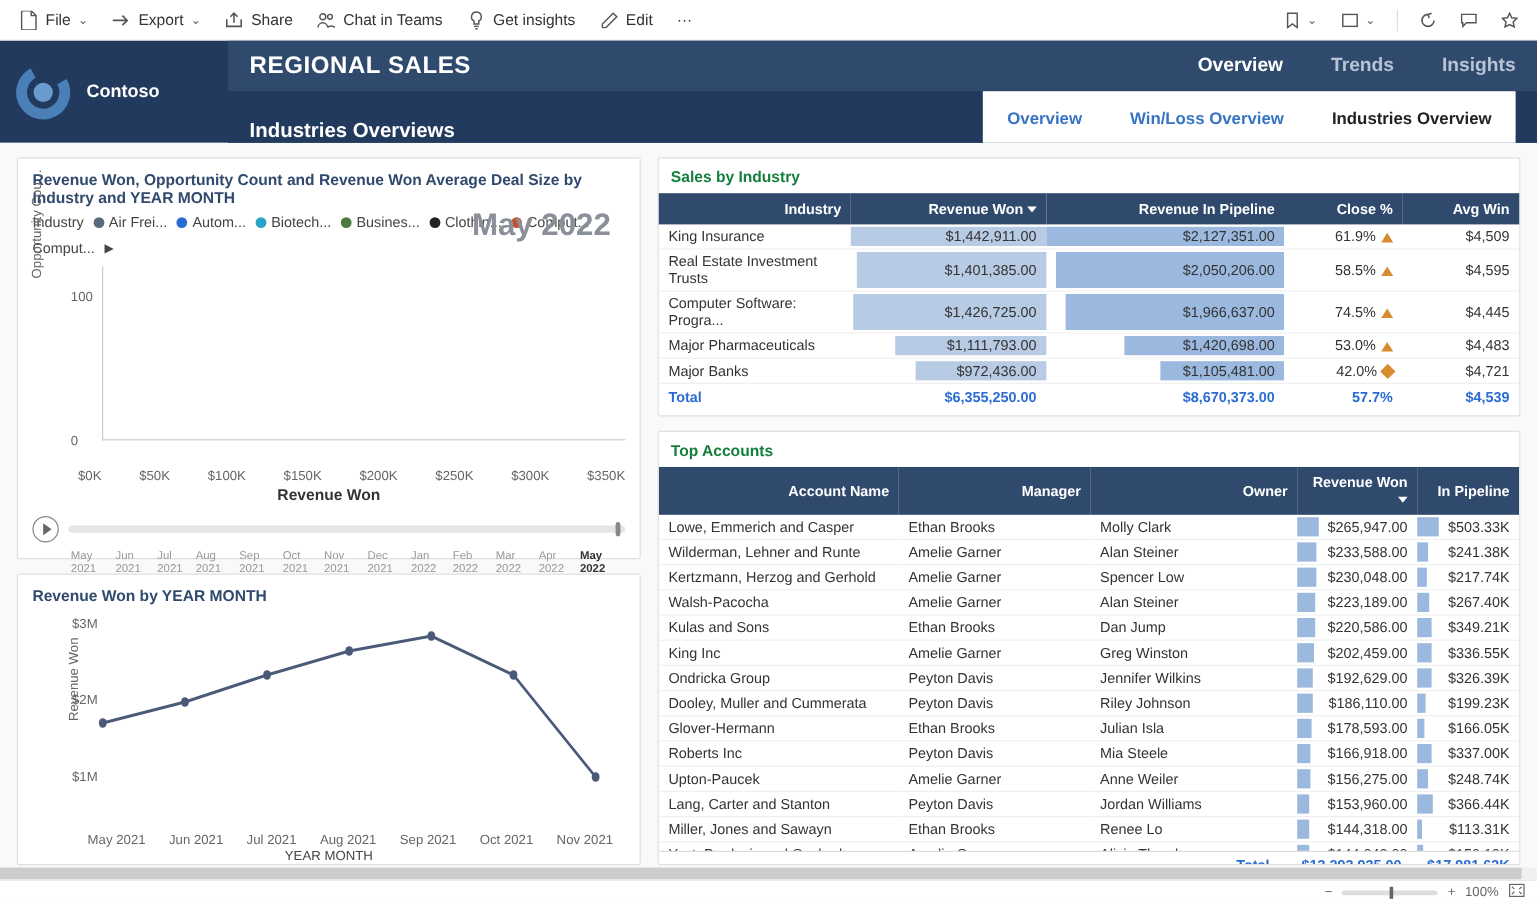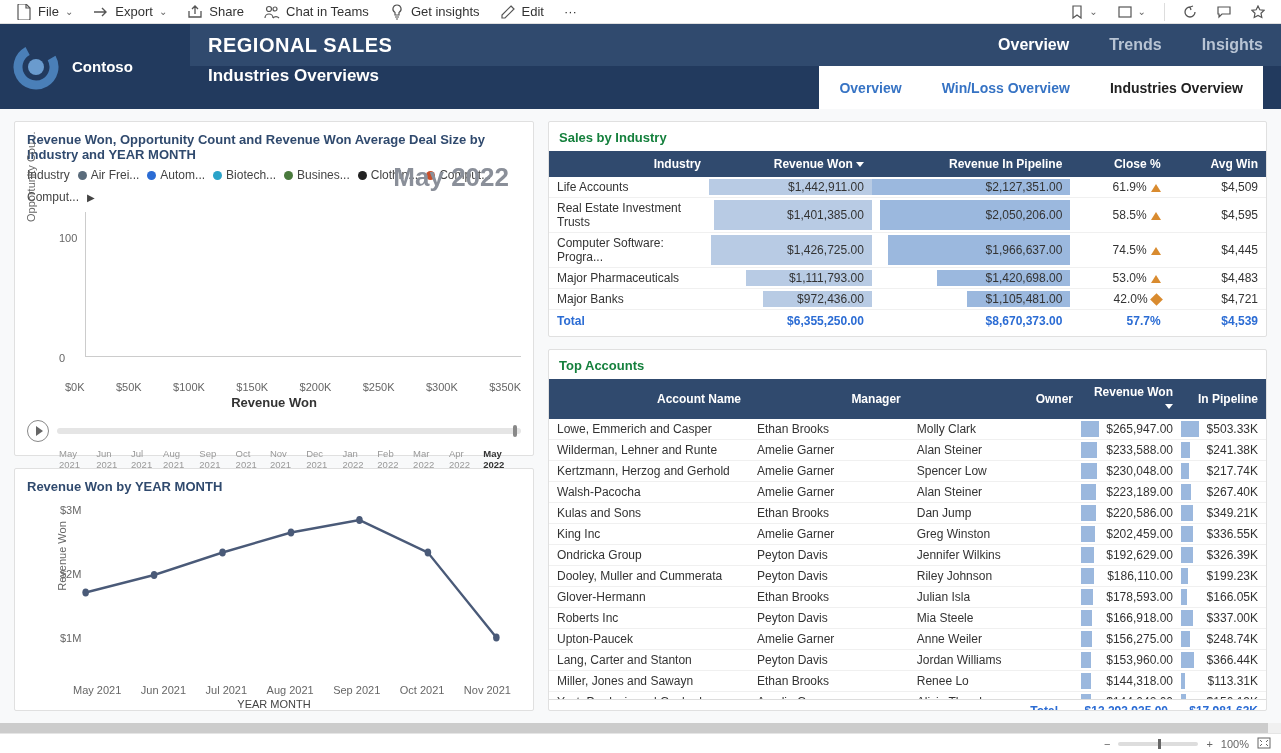--- a/index.html
+++ b/index.html
@@ -7,21 +7,21 @@
   font-family: "Segoe UI", Tahoma, sans-serif;
   font-size: 13px;
   color: #333;
   background: #fff;
   width: 1281px;
   height: 753px;
   overflow: hidden;
   position: relative;
 }
 .toolbar {
-  height: 24px;
+  height: 34px;
   display: flex;
   align-items: center;
   padding: 0 8px;
   border-bottom: 1px solid #e0e0e0;
   gap: 4px;
 }
 .tb-item {
   display: flex;
   align-items: center;
   gap: 6px;
@@ -62,21 +62,21 @@
   padding:0 18px;
 }
 .header-title { font-size:20px; font-weight:700; letter-spacing:0.5px; }
 .top-tabs { margin-left:auto; display:flex; gap:40px; align-items:center; height:100%; }
 .top-tab { color:#b8c4d4; font-size:16px; font-weight:600; cursor:pointer; }
 .top-tab.active { color:#fff; }
 .header-bot {
   height:43px;
   background:#223a5e;
   display:flex;
-  align-items:flex-start;
+  align-items:flex-end;
   padding:0 18px;
 }
 .sub-title { font-size:17px; font-weight:600; color:#fff; }
 .sub-tabs-wrap { margin-left:auto; }
 .sub-tabs {
   background:#fff;
   display:flex;
   height:43px;
   align-items:center;
 }
@@ -429,21 +429,21 @@
             <tr id="ind-thead">
               <th style="text-align: right; width: 160px;">Industry</th>
               <th>Revenue Won<span class="sort-icon"></span></th>
               <th>Revenue In Pipeline</th>
               <th>Close %</th>
               <th>Avg Win</th>
             </tr>
           </thead>
         <tbody id="ind-tbody">
             <tr>
-              <td class="td-name">Life Accounts</td>
+              <td class="td-name">King Insurance</td>
               <td class="td-num"><span class="td-bar" style="right:0;width:100%"></span><span class="td-val">$1,442,911.00</span></td>
               <td class="td-num"><span class="td-bar2" style="right:0;width:100%"></span><span class="td-val">$2,127,351.00</span></td>
               <td class="td-num">61.9%<span class="tri-up"></span></td>
               <td class="td-num">$4,509</td>
             </tr>
             <tr>
               <td class="td-name">Real Estate Investment Trusts</td>
               <td class="td-num"><span class="td-bar" style="right:0;width:97%"></span><span class="td-val">$1,401,385.00</span></td>
               <td class="td-num"><span class="td-bar2" style="right:0;width:96%"></span><span class="td-val">$2,050,206.00</span></td>
               <td class="td-num">58.5%<span class="tri-up"></span></td>

